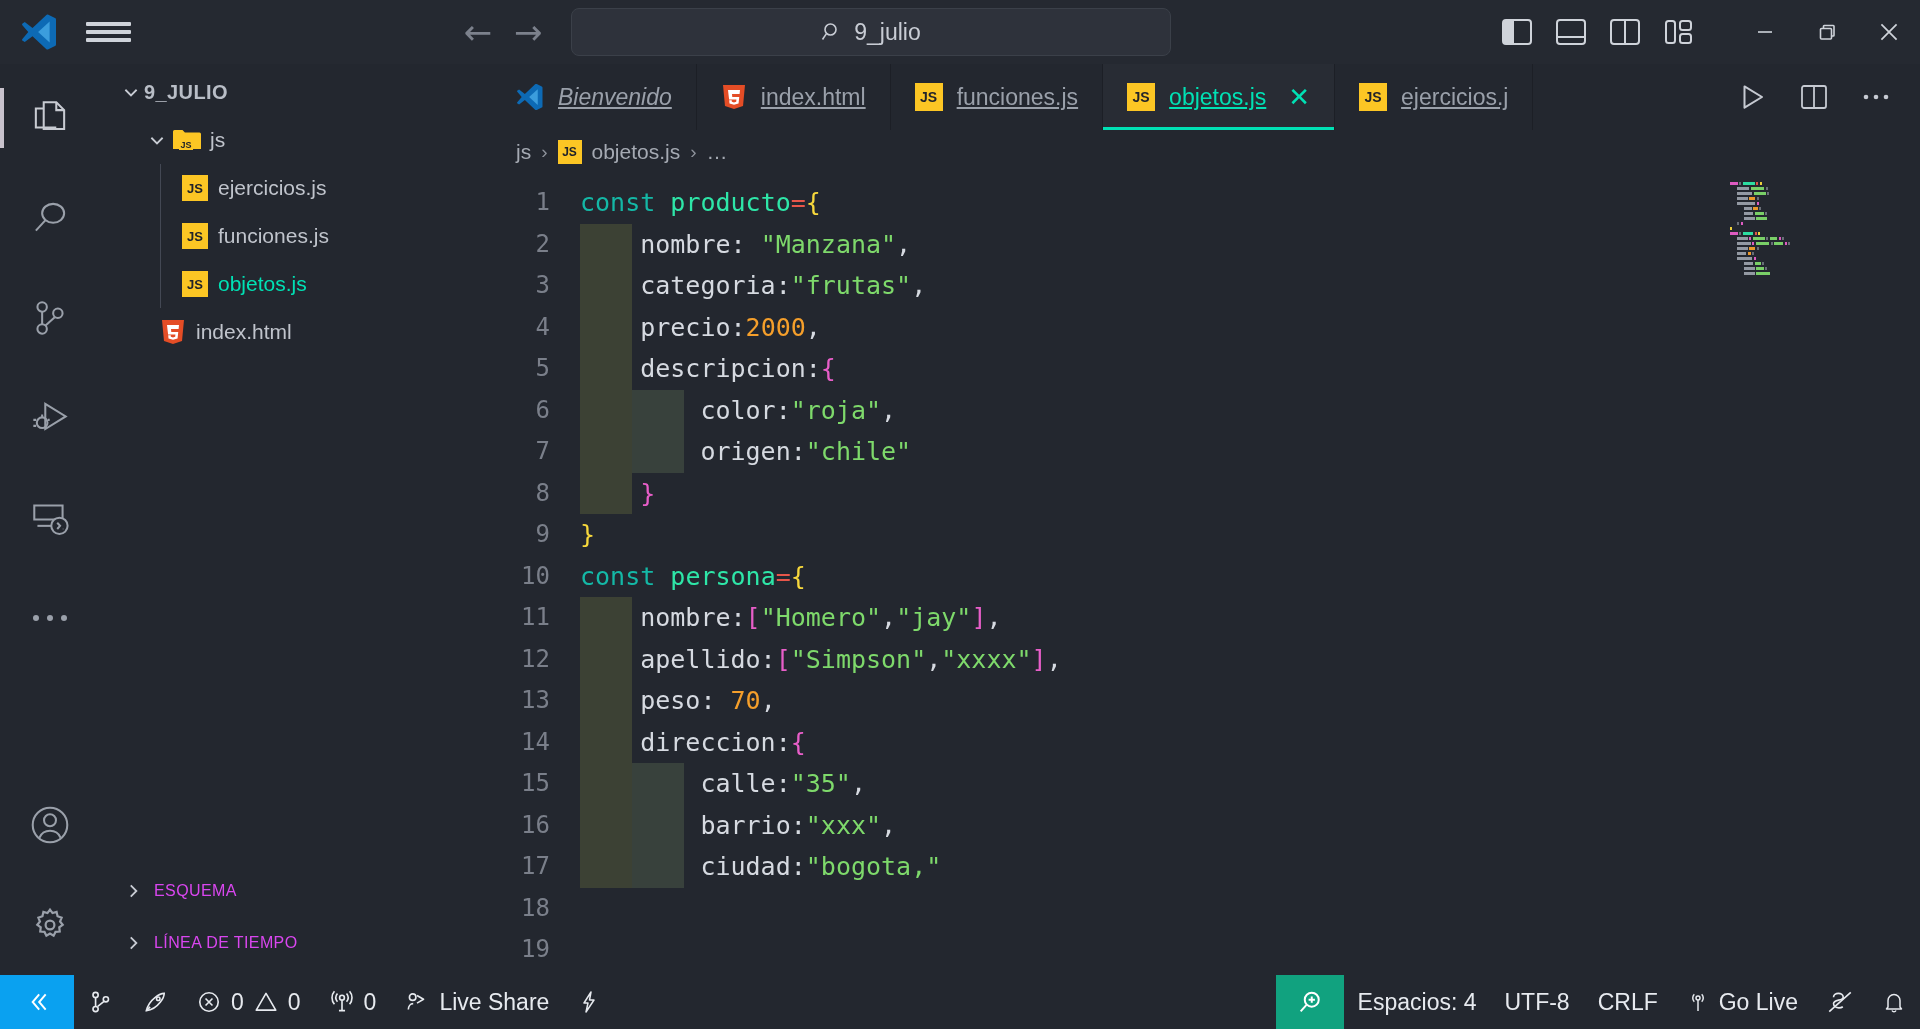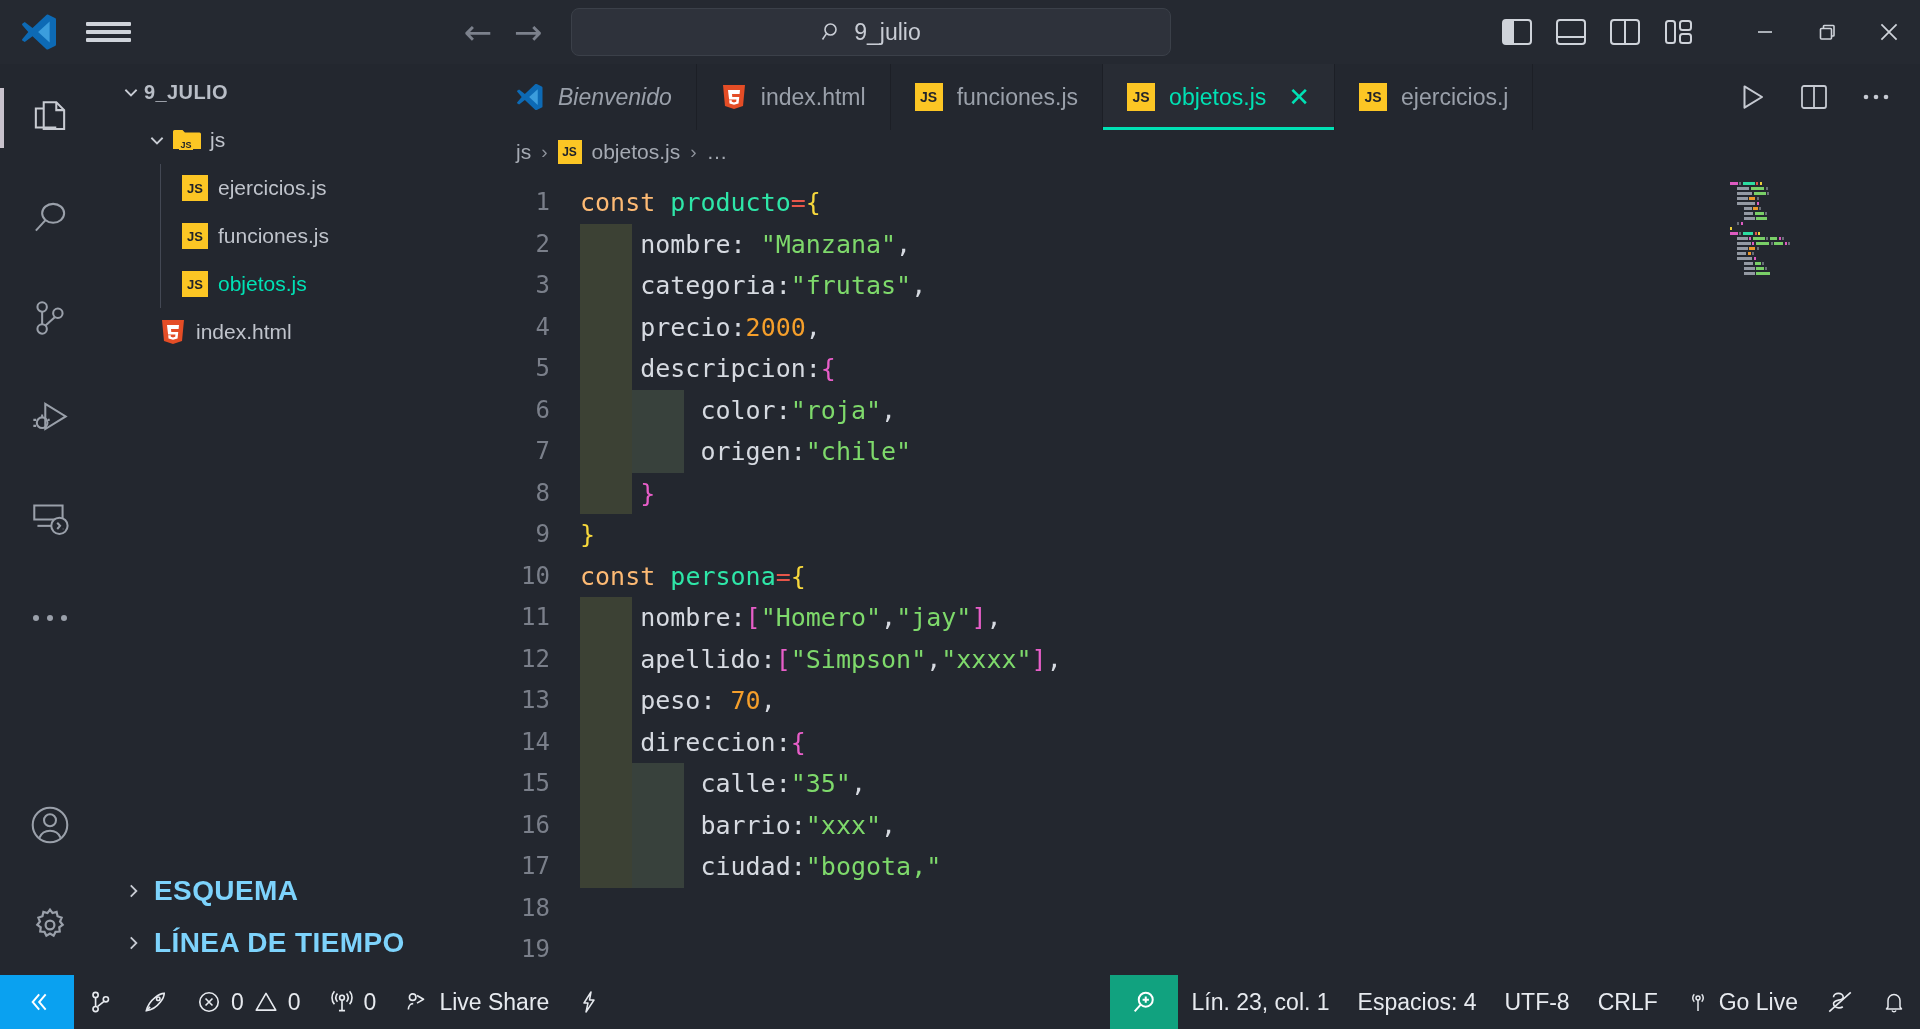--- a/index.html
+++ b/index.html
@@ -77,36 +77,36 @@
   .ficon { width:34px; flex:0 0 34px; display:flex; align-items:center; justify-content:center; margin-right:6px;}
   .jsbadge {
     width:26px; height:26px; background:#fcc624; color:#20232a;
     font-size:13px; font-weight:bold; display:flex; align-items:center; justify-content:center;
     font-family:"Liberation Sans", sans-serif;
   }
   .indent-guide { position:absolute; left:60px; top:0; bottom:0; width:1px; background:#434854; }
   .file-name.active { color:#00e1b4; }
   .sb-sections { flex:0 0 auto; padding-bottom:6px;}
   .sect-row { height:52px; display:flex; align-items:center; padding-left:24px; gap:12px; cursor:pointer; }
-  .sect-row .lbl { font-size:28px; font-weight:bold; color:#7dd3fc; letter-spacing:.4px; }
+  .sect-row .lbl { font-size:16px; font-weight:normal; color:#d946ef; letter-spacing:.4px; }
 
   
   .editor { flex:1 1 auto; display:flex; flex-direction:column; min-width:0; background:#23272f; }
   .tabbar { height:66px; flex:0 0 66px; display:flex; align-items:stretch; background:#23272f; }
   .tab {
     display:flex; align-items:center; gap:14px;
     padding:0 24px; min-width:0;
     border-right:1px solid #1c1f26;
     color:#9aa0aa; font-size:23px; cursor:pointer;
     position:relative; background:#23272f;
   }
   .tab.italic .tname { font-style:italic; }
   .tab.active { background:#282c34; color:#00e1b4; }
   .tab.active::after { content:""; position:absolute; left:0; right:0; bottom:0; height:3px; background:#00e1b4; }
-  .tab .tname { white-space:nowrap; }
+  .tab .tname { white-space:nowrap;text-decoration:underline; }
   .tab .tclose { font-size:26px; color:#00e1b4; margin-left:8px; line-height:1; }
   .tab-actions { margin-left:auto; display:flex; align-items:center; gap:6px; padding-right:16px; }
   .ta-btn { width:56px; height:56px; display:flex; align-items:center; justify-content:center; cursor:pointer; color:#c6cad2;}
 
   .breadcrumb {
     height:44px; flex:0 0 44px; display:flex; align-items:center; gap:10px;
     padding-left:26px; color:#a5aab3; font-size:21px; background:#23272f;
   }
   .bc-sep { color:#8d929b; font-size:19px; }
 
@@ -117,21 +117,21 @@
   .code .cl {
     height:41.5px; line-height:41.5px; white-space:pre;
     font-family:"DejaVu Sans Mono", monospace; font-size:25px; color:#d6dae1;
     position:relative; padding-left:12px;
   }
   .ig1, .ig2 { position:absolute; top:0; bottom:0; width:52px; }
   .ig1 { left:12px; background:#3c4134; }
   .ig2 { left:64px; background:#38413c; }
 
   
-  .t-kw   { color:#fdba74; }
+  .t-kw   { color:#14b8a6; }
   .t-fn   { color:#2ee6a8; }
   .t-op   { color:#e8564a; }
   .t-brace{ color:#f7d83c; }
   .t-brace2{ color:#e85ec9; }
   .t-prop { color:#d6dae1; }
   .t-str  { color:#7ed96b; }
   .t-num  { color:#f59f2b; }
   .t-punct{ color:#d6dae1; }
 
   
@@ -735,23 +735,20 @@
         <span>
           <svg width="28" height="28" viewBox="0 0 24 24" fill="none" stroke="#fff" stroke-width="1.7">
             <circle cx="13.5" cy="10" r="6"></circle>
               <line x1="9" y1="14.5" x2="4" y2="20"></line>
             <path d="M13.5 7.3v5.4M10.8 10h5.4"></path>
           </svg>
         </span>
       </div>
 
       <div class="sb-item">
-        <span>Lín. 23, col. 1</span>
-      </div>
-      <div class="sb-item">
         <span>Espacios: 4</span>
       </div>
       <div class="sb-item">
         <span>UTF-8</span>
       </div>
       <div class="sb-item">
         <span>CRLF</span>
       </div>
       <div class="sb-item">
         <span>

